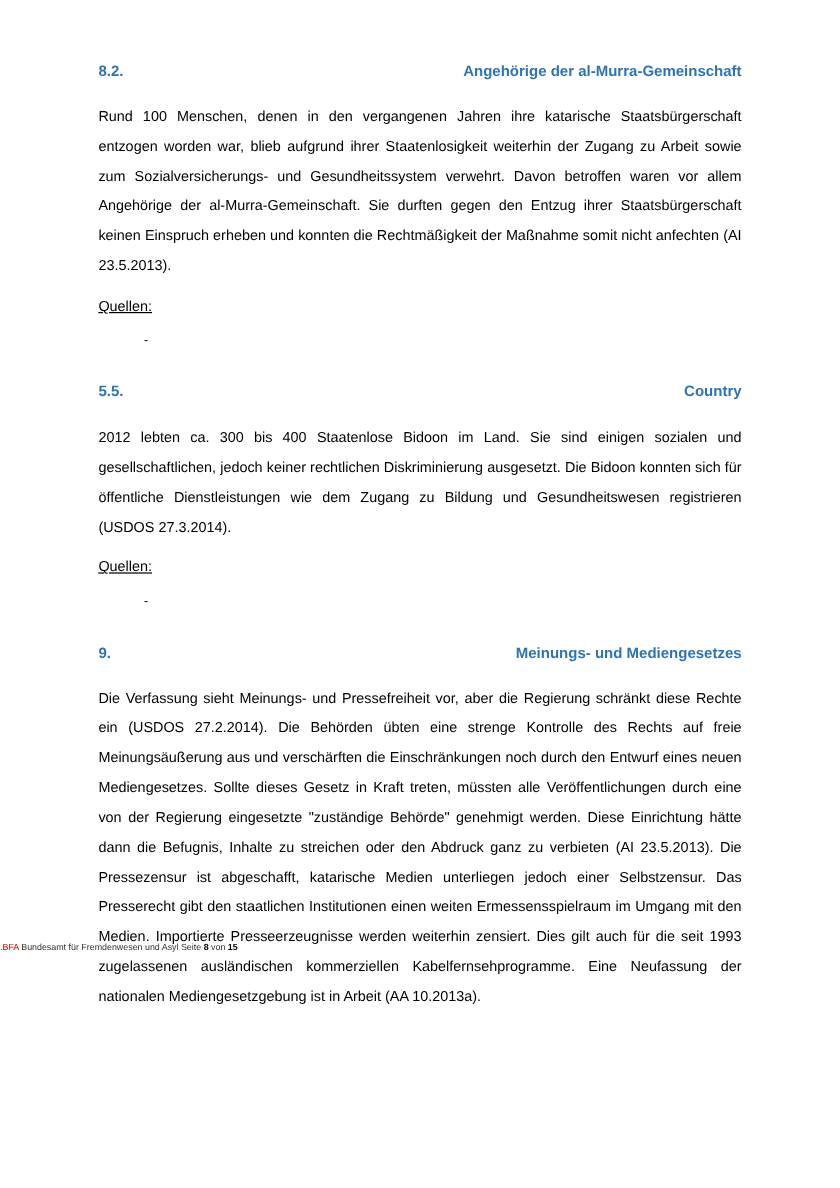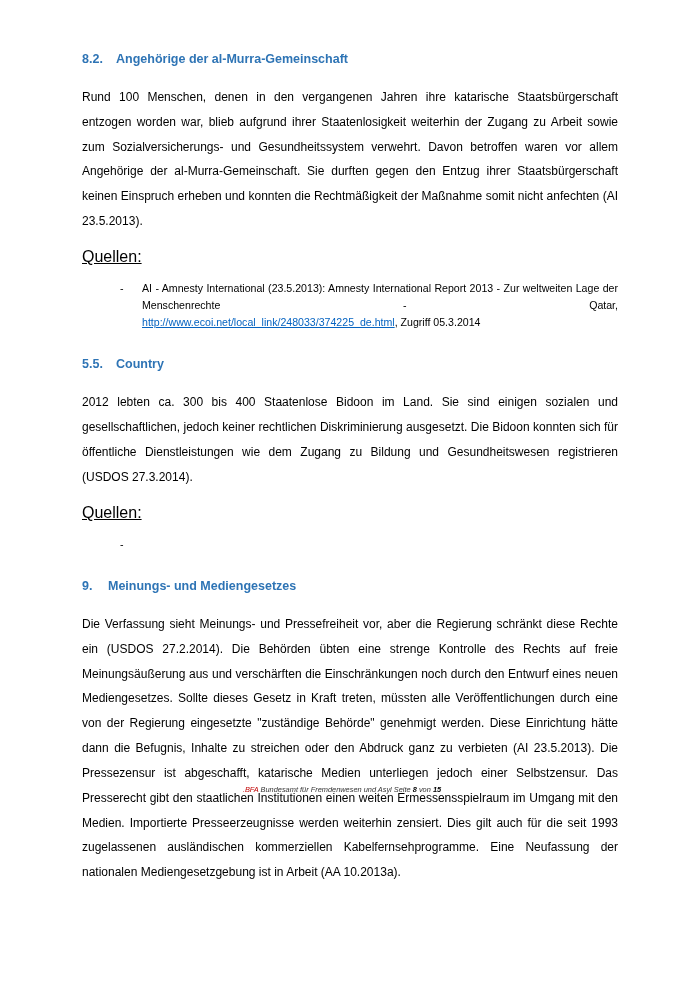--- a/index.html
+++ b/index.html
@@ -34,33 +34,34 @@
   h3.heading .num {
     display: inline-block;
     min-width: 34px;
     flex: 0 0 auto;
   }
   h3.heading .num.wide {
     min-width: 26px;
   }
   h3.heading .txt {
     flex: 1 1 auto;
+    text-align: right;
   }
   p.body {
     font-size: 12px;
     line-height: 2.07;
     text-align: justify;
     margin: 0;
     color: #000;
   }
   .spacer-sm { height: 14px; }
   .spacer-md { height: 19px; }
   .spacer-lg { height: 26px; }
   .quellen {
-    font-size: 16px;
+    font-size: 12px;
     text-decoration: underline;
     margin: 0;
     color: #000;
   }
   ul.src-list {
     margin: 0;
     padding: 0;
     list-style: none;
   }
   ul.src-list li {
@@ -85,24 +86,22 @@
   }
   .justify-stretch {
     text-align: justify;
     text-align-last: justify;
   }
   .footer {
     position: absolute;
     left: 0;
     right: 16px;
     bottom: 48px;
-    text-align: center;
     font-size: 7.4px;
     color: #333333;
-    font-style: italic;
   }
   .footer .red { color: #c00000; }
   .footer b { font-weight: bold; color: #000; }
 </style>
 </head>
 <body>
 
 <div class="page">
 
   <h3 class="heading">
@@ -116,24 +115,20 @@
 
   <div class="spacer-sm"></div>
 
   <p class="quellen">Quellen:</p>
 
   <div class="spacer-sm"></div>
 
   <ul class="src-list">
     <li>
       <span class="dash">-</span>
-      <span class="content">
-        <span class="justify-stretch" style="display:block;">AI - Amnesty International (23.5.2013): Amnesty International Report 2013 - Zur weltweiten Lage der Menschenrechte - Qatar,</span>
-        <a class="link" href="#">http://www.ecoi.net/local_link/248033/374225_de.html</a><span>, Zugriff 05.3.2014</span>
-      </span>
     </li>
   </ul>
 
   <div class="spacer-lg"></div>
 
   <h3 class="heading">
     <span class="num">5.5.</span>
     <span class="txt">Country</span>
   </h3>
 

